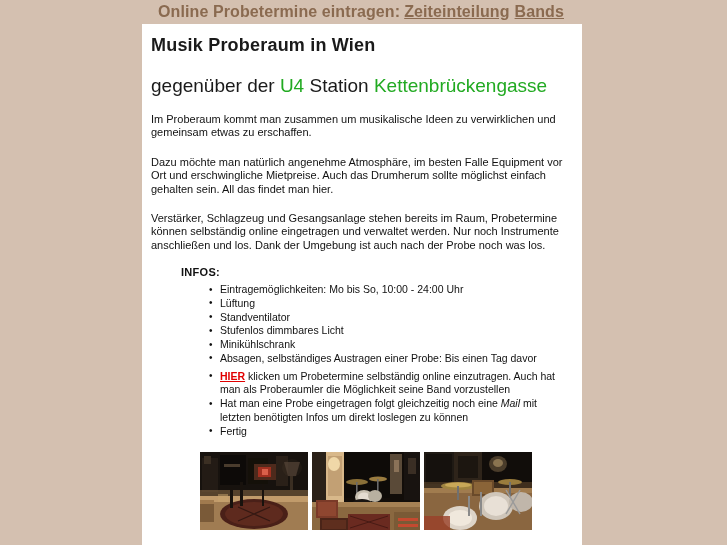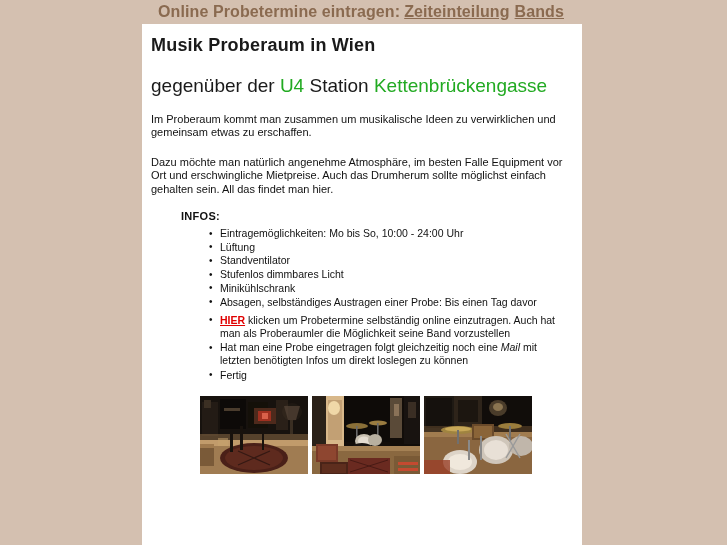--- a/index.html
+++ b/index.html
@@ -144,20 +144,21 @@
 <div class="sheet">
 
   <h1 class="title">Musik Proberaum in Wien</h1>
 
   <h2 class="subtitle">
     <span>gegenüber der </span><span class="green">U4</span><span> Station </span><span class="green">Kettenbrückengasse</span>
   </h2>
 
   <p class="body">Im Proberaum kommt man zusammen um musikalische Ideen zu verwirklichen und gemeinsam etwas zu erschaffen.</p>
   <p class="body">Dazu möchte man natürlich angenehme Atmosphäre, im besten Falle Equipment vor Ort und erschwingliche Mietpreise. Auch das Drumherum sollte möglichst einfach gehalten sein. All das findet man hier.</p>
+  <p class="body">Verstärker, Schlagzeug und Gesangsanlage stehen bereits im Raum, Probetermine können selbständig online eingetragen und verwaltet werden. Nur noch Instrumente anschließen und los. Dank der Umgebung ist auch nach der Probe noch was los.</p>
 
   <h3 class="sec">INFOS:</h3>
   <ul class="list">
     <li>Eintragemöglichkeiten: Mo bis So, 10:00 - 24:00 Uhr</li>
     <li>Lüftung</li>
     <li>Standventilator</li>
     <li>Stufenlos dimmbares Licht</li>
     <li>Minikühlschrank</li>
     <li>Absagen, selbständiges Austragen einer Probe: Bis einen Tag davor</li>
   </ul>

